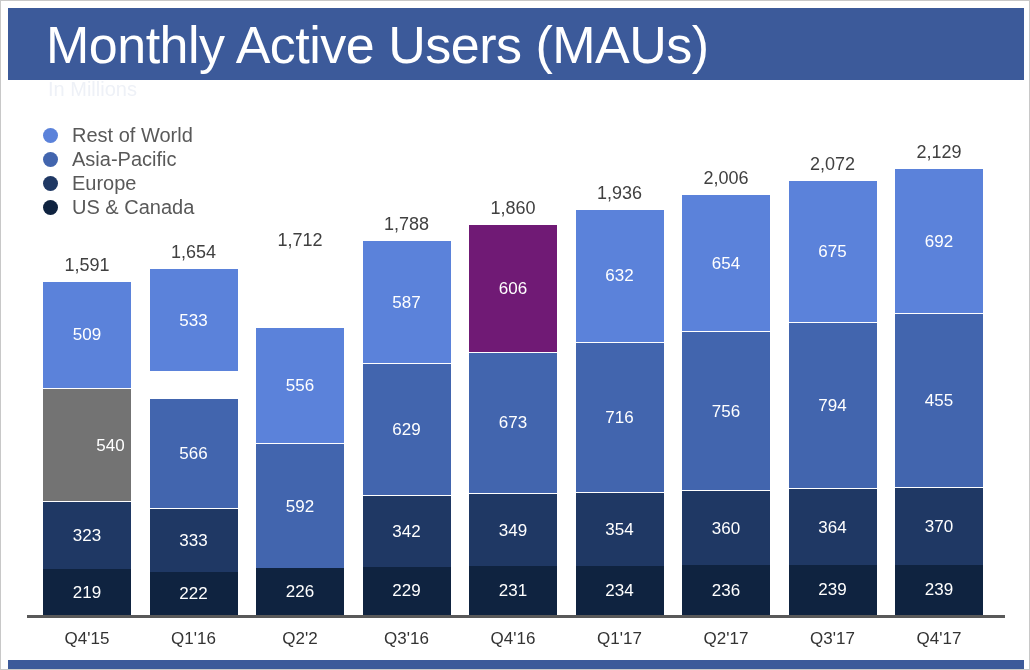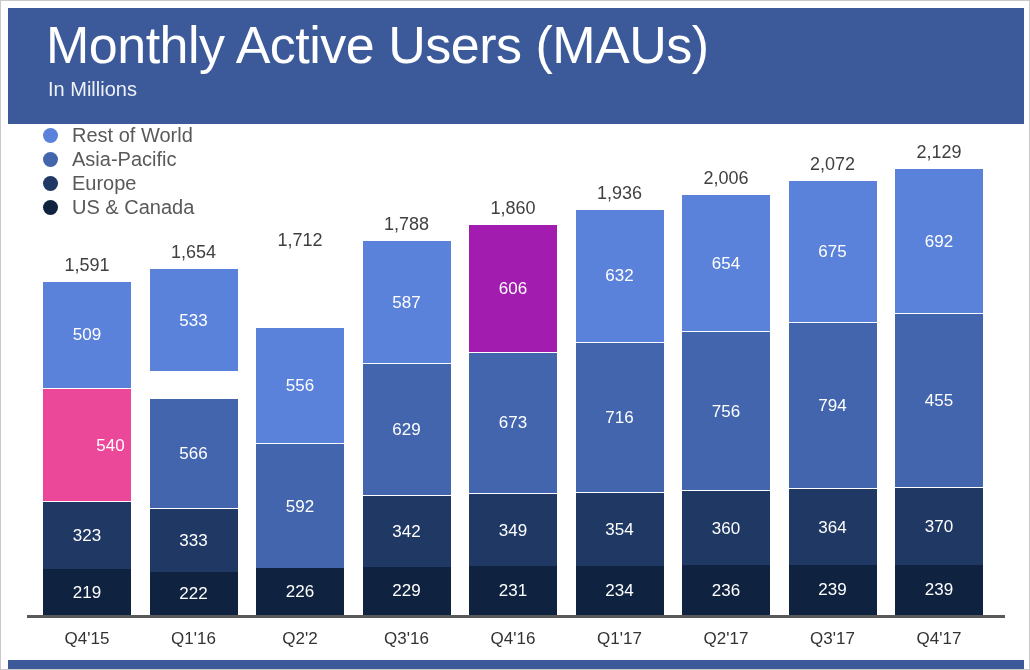--- a/index.html
+++ b/index.html
@@ -18,21 +18,21 @@
     box-sizing: border-box;
     border: 1px solid #c8c8c8;
     overflow: hidden;
   }
   
   .header-band {
     position: absolute;
     left: 7px;
     top: 7px;
     width: 1016px;
-    height: 116px;
+    height: 72px;
     background: #3c5a9a;
   }
   .title {
     position: absolute;
     left: 38px;
     top: 8px;
     font-size: 52px;
     font-weight: 400;
     color: #ffffff;
     letter-spacing: -0.5px;
@@ -178,21 +178,21 @@
 
   <div class="plot" id="plot">
       <div class="bar-group" style="left: 42px; width: 88px; height: 334px;">
         <div class="bar-stack" style="height: 334px;">
           <div class="seg" style="height: 45.9749px; background: rgb(15, 35, 64);">
             <span class="seg-label">219</span>
           </div>
           <div class="seg" style="height: 67.8077px; background: rgb(31, 56, 100);">
             <span class="seg-label">323</span>
           </div>
-          <div class="seg" style="height: 113.363px; background: #ec4899; padding-left: 47px;">
+          <div class="seg" style="height: 113.363px; background: #737373; padding-left: 47px;">
             <span class="seg-label">540</span>
           </div>
           <div class="seg" style="height: 106.855px; background: rgb(91, 130, 218);">
             <span class="seg-label">509</span>
           </div>
         </div>
         <div class="bar-total" style="bottom: 339px;">1,591</div>
       </div>
       <div class="bar-group" style="left: 148.5px; width: 88px; height: 347px;">
         <div class="bar-stack" style="height: 347px;">
@@ -246,21 +246,21 @@
         <div class="bar-stack" style="height: 391px;">
           <div class="seg" style="height: 48.5597px; background: rgb(15, 35, 64);">
             <span class="seg-label">231</span>
           </div>
           <div class="seg" style="height: 73.3651px; background: rgb(31, 56, 100);">
             <span class="seg-label">349</span>
           </div>
           <div class="seg" style="height: 141.475px; background: rgb(66, 101, 174);">
             <span class="seg-label">673</span>
           </div>
-          <div class="seg" style="height: 127.39px; background: #a21caf;">
+          <div class="seg" style="height: 127.39px; background: #701a75;">
             <span class="seg-label">606</span>
           </div>
         </div>
         <div class="bar-total" style="bottom: 396px;">1,860</div>
       </div>
       <div class="bar-group" style="left: 574.5px; width: 88px; height: 406px;">
         <div class="bar-stack" style="height: 406px;">
           <div class="seg" style="height: 49.0723px; background: rgb(15, 35, 64);">
             <span class="seg-label">234</span>
           </div>

